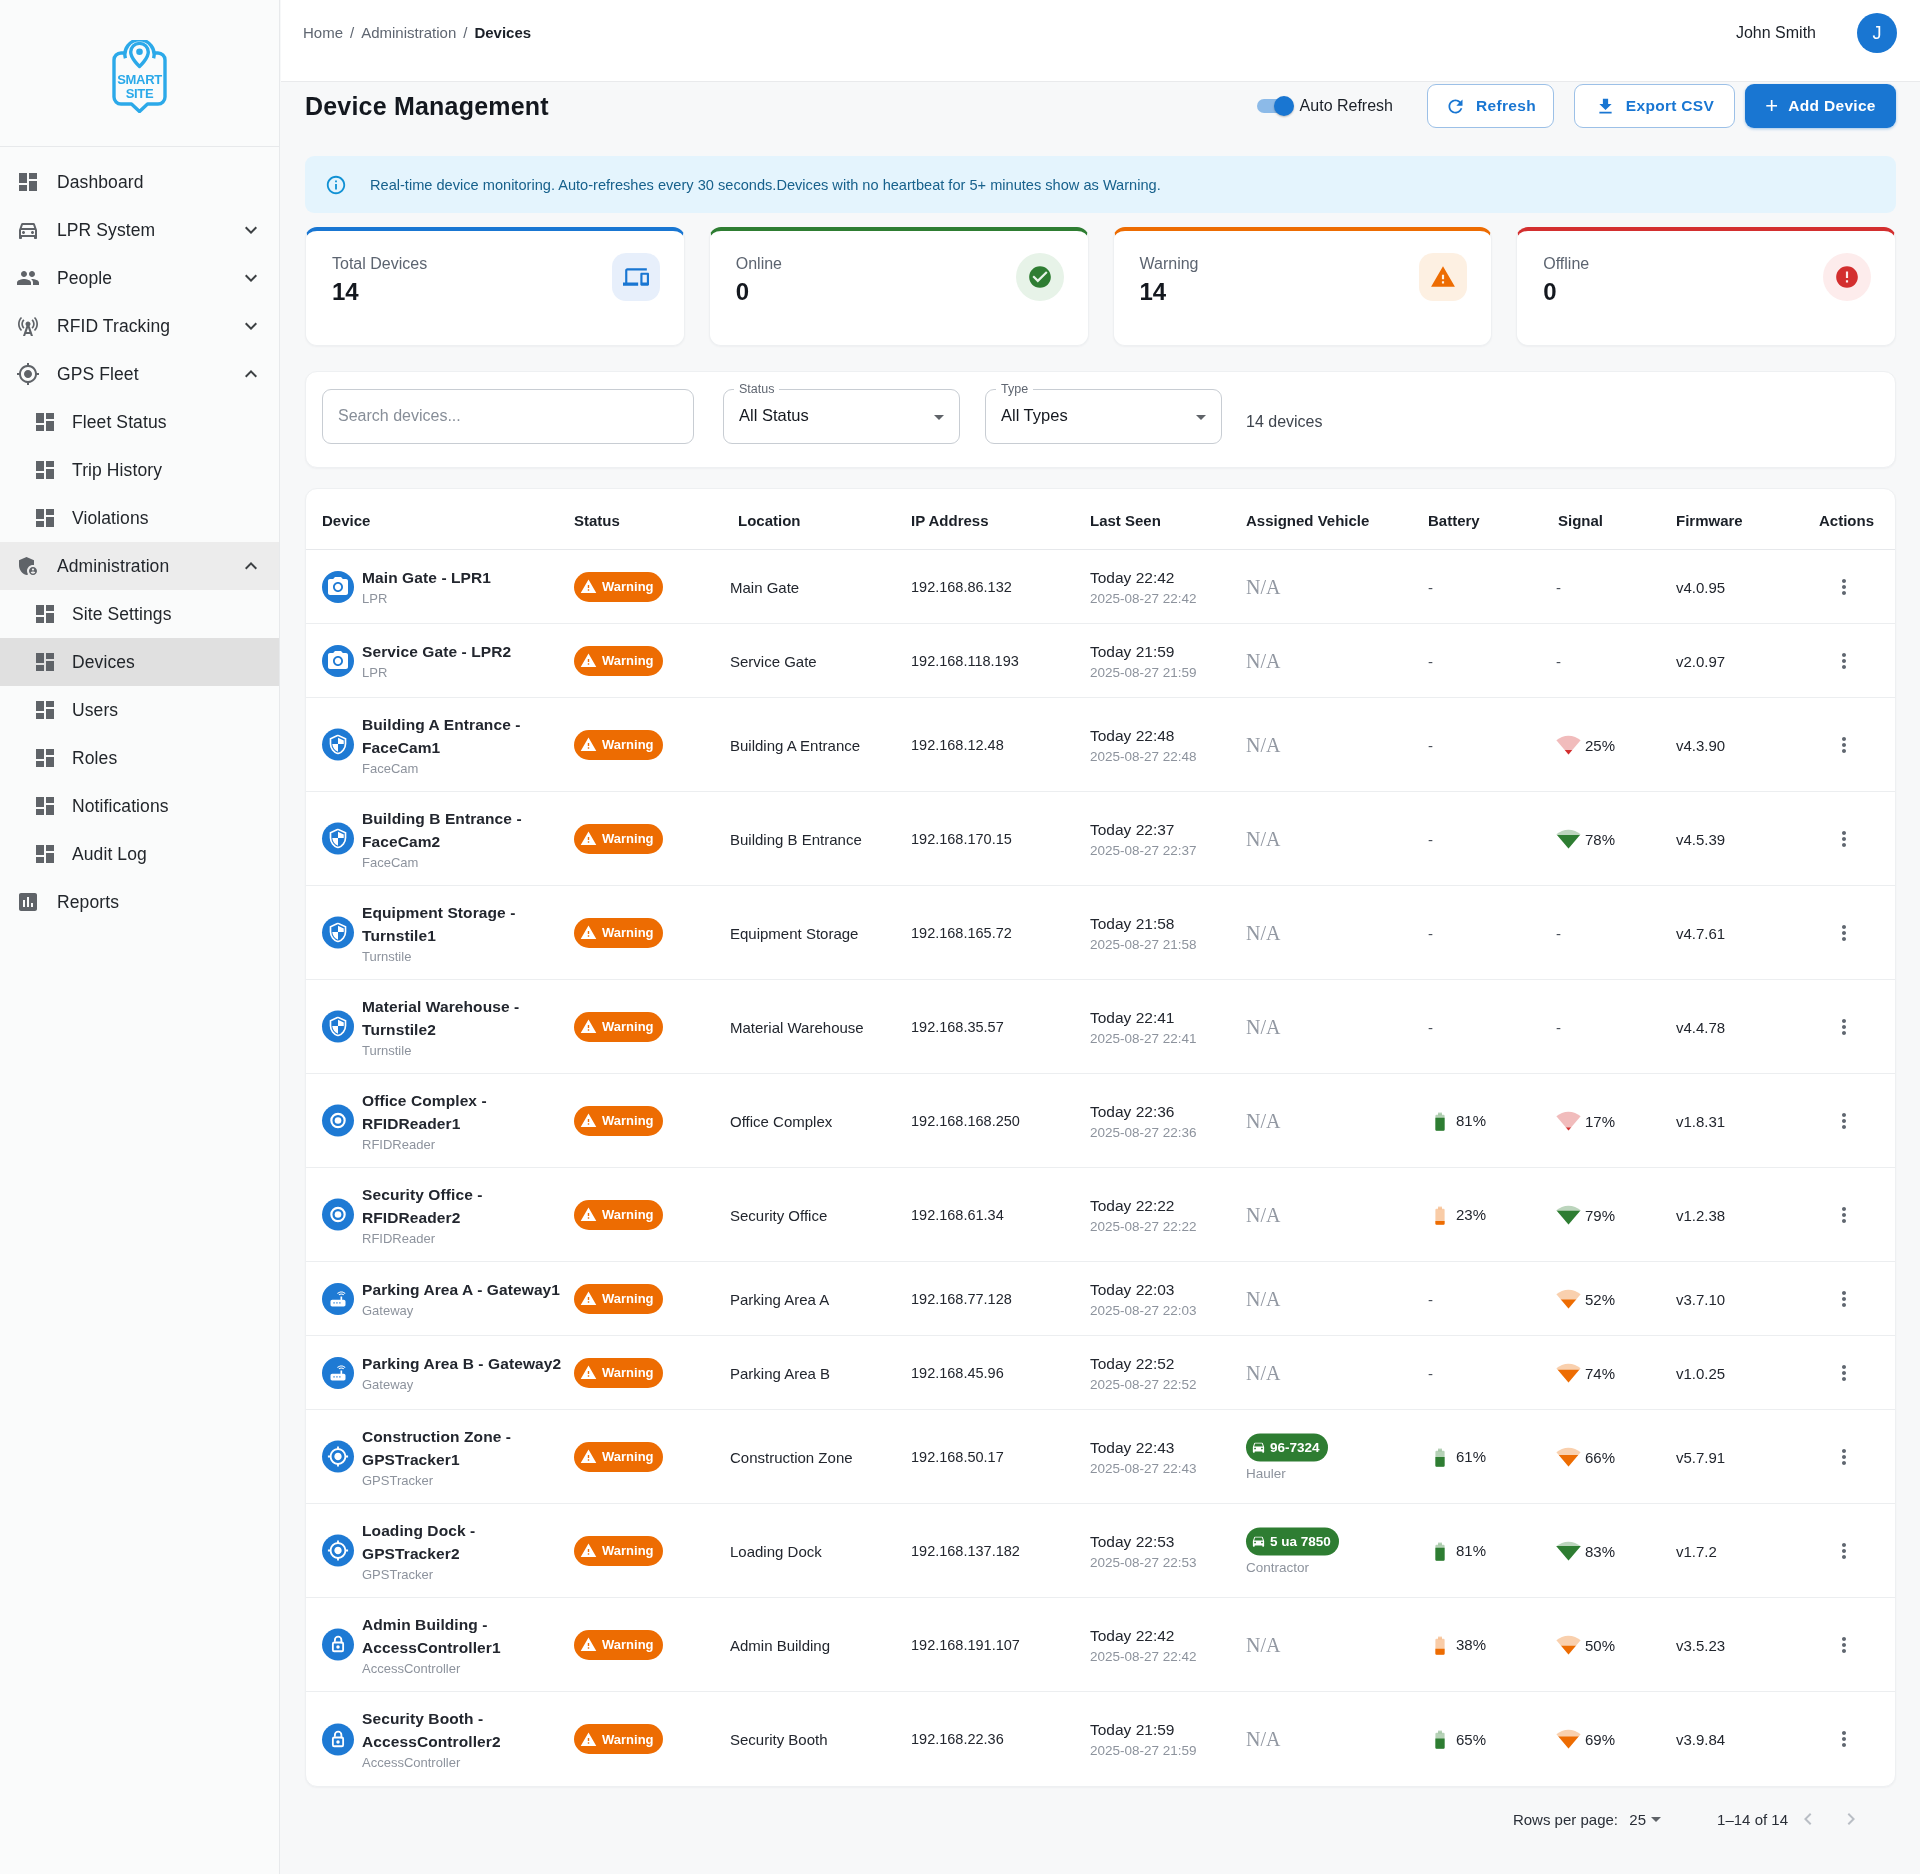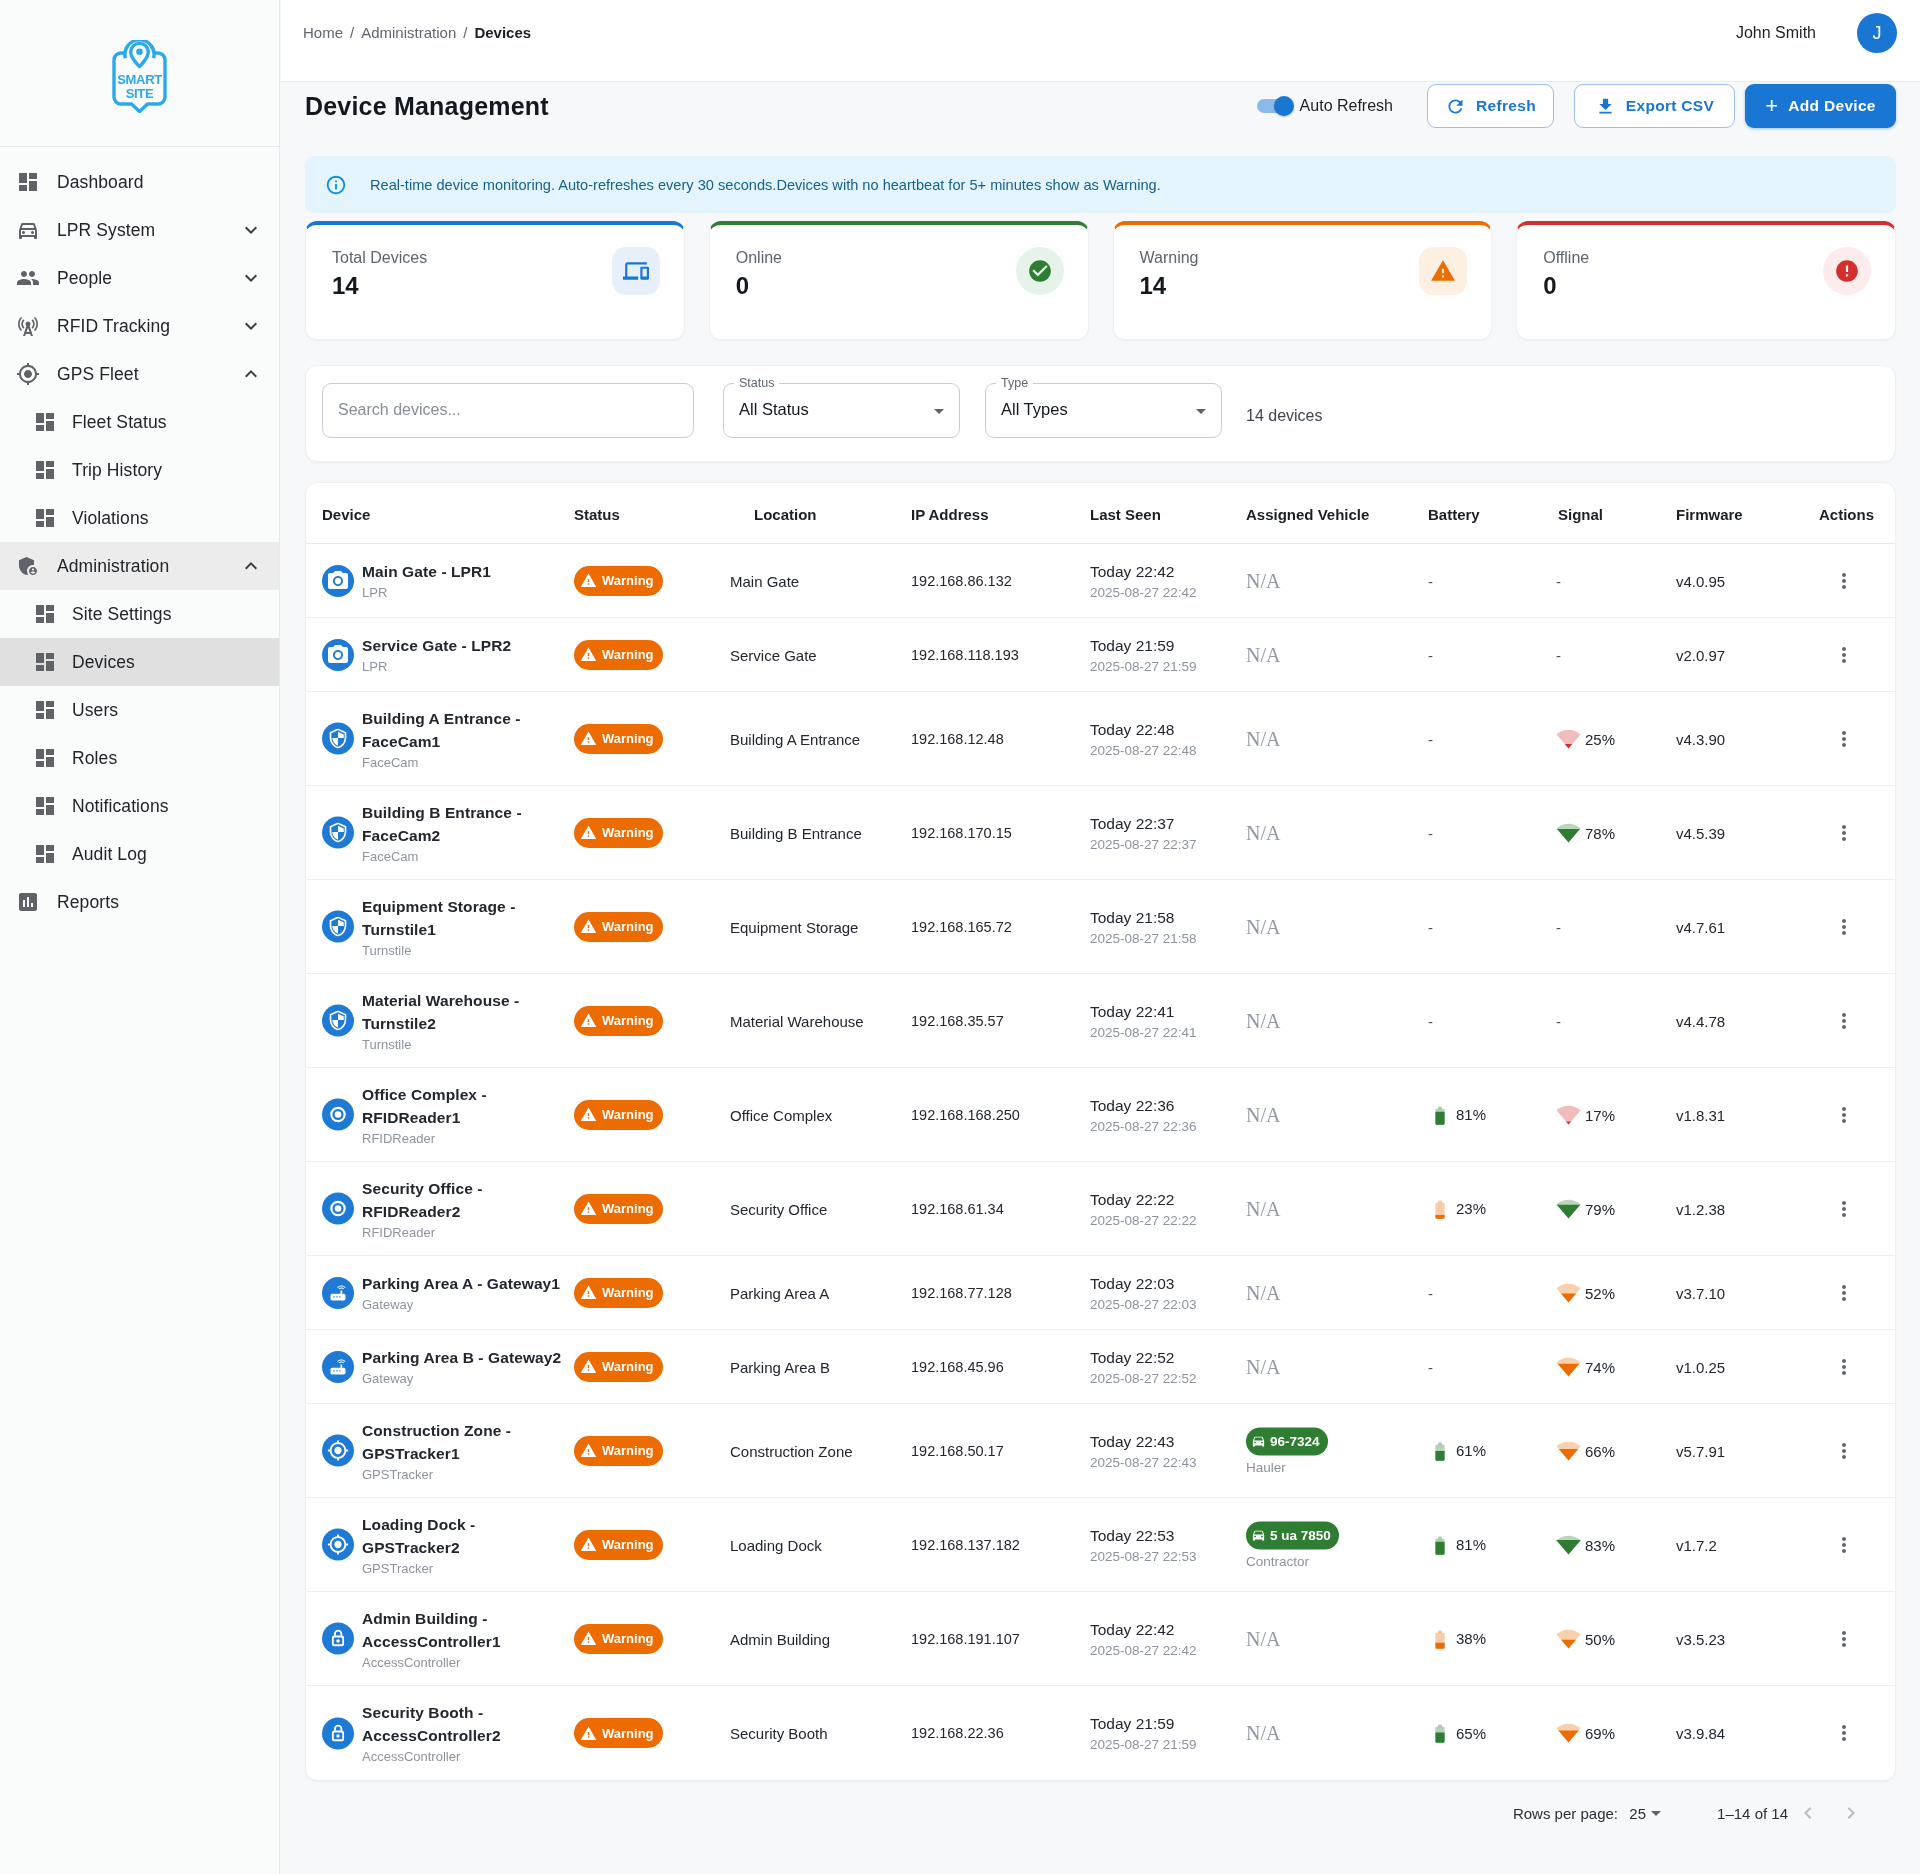--- a/index.html
+++ b/index.html
@@ -37,21 +37,21 @@
 .btn.outl { border:1px solid #9cc0e7; color:#1976d2; background:#fff; }
 .btn.fill { background:#1976d2; color:#fff; box-shadow:0 1px 3px rgba(25,118,210,.4); }
 #btn-refresh { margin-right:20px; width:127px; }
 #btn-export { margin-right:10px; width:161px; }
 #btn-add { width:151px; }
 .plus { font-size:22px; font-weight:normal; margin-right:10px; }
 
 #alert { margin-top:28px; height:57px; background:#e4f4fd; border-radius:9px; display:flex; align-items:center; color:#17618c; font-size:14.6px;gap:16px; }
 #alert svg { margin:0 7px 0 20px; }
 
-#stats { display:flex; gap:24px; margin-top:8px; }
+#stats { display:flex; gap:24px; margin-top:14px; }
 .scard { position:relative; flex:1; height:119px; background:#fff; border:1px solid #eef0f2; border-top:4px solid; border-radius:12px; box-shadow:0 1px 2px rgba(16,24,40,.04); }
 .stitle { position:absolute; left:26px; top:24px; font-size:16px; color:#5c6470; }
 .snum { position:absolute; left:26px; top:47px; font-size:24px; font-weight:bold; color:#14181f; }
 .stile { position:absolute; right:24px; top:22px; width:48px; height:48px; display:flex; align-items:center; justify-content:center; }
 
 #filter { position:relative; margin-top:25px; height:97px; background:#fff; border:1px solid #eef0f2; border-radius:12px; box-shadow:0 1px 2px rgba(16,24,40,.04); }
 .inp { position:absolute; top:17px; height:55px; border:1px solid #c8cdd3; border-radius:9px; background:#fff; }
 #search { left:16px; width:372px; }
 #search .ph { position:absolute; left:15px; top:17px; font-size:16px; color:#878e98; }
 .sel .lab { position:absolute; left:10px; top:-8px; background:#fff; padding:0 5px; font-size:12.5px; color:#5f6671; }
@@ -307,21 +307,21 @@
           <svg class="da" width="24" height="24" viewBox="0 0 24 24" fill="#5f6368">
             <path d="M7 10l5 5 5-5z"></path>
           </svg>
         </div>
     <span id="ndev">14 devices</span>
   </div>
   <div id="tcard">
     <div id="thead">
       <span style="left:16px">Device</span>
           <span style="left:268px">Status</span>
-          <span style="left:448px">Location</span>
+          <span style="left:432px">Location</span>
       <span style="left:605px">IP Address</span>
           <span style="left:784px">Last Seen</span>
           <span style="left:940px">Assigned Vehicle</span>
       <span style="left:1122px">Battery</span>
           <span style="left:1252px">Signal</span>
           <span style="left:1370px">Firmware</span>
           <span style="left:1513px">Actions</span>
     </div>
     <div class="trow" style="height:74px">
   <div class="cell c-dev">

